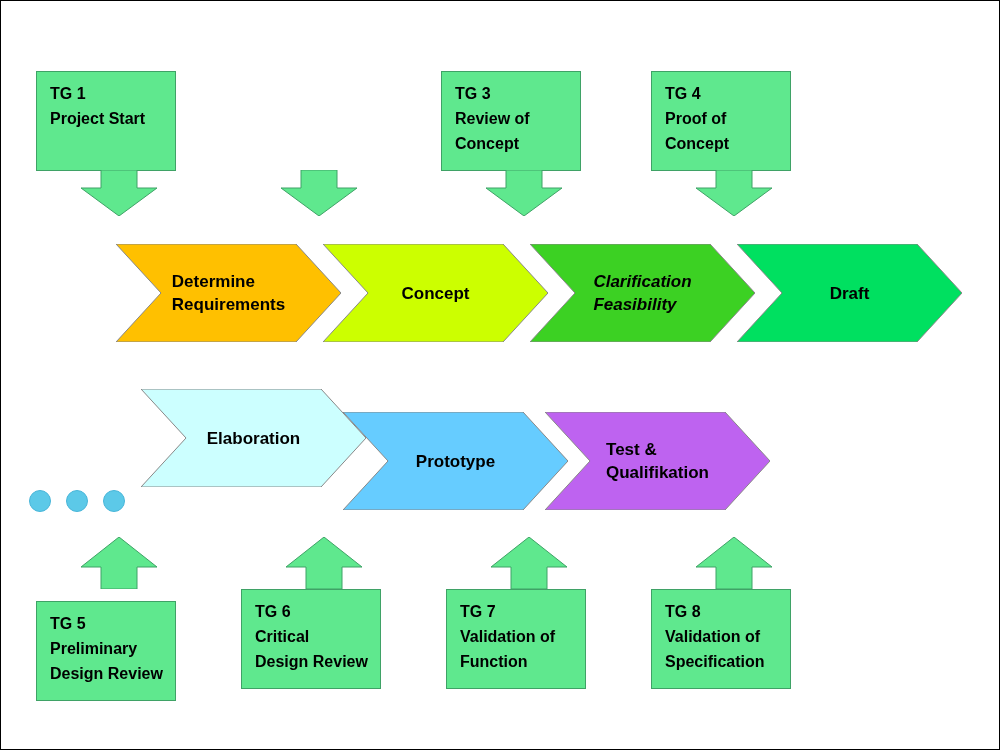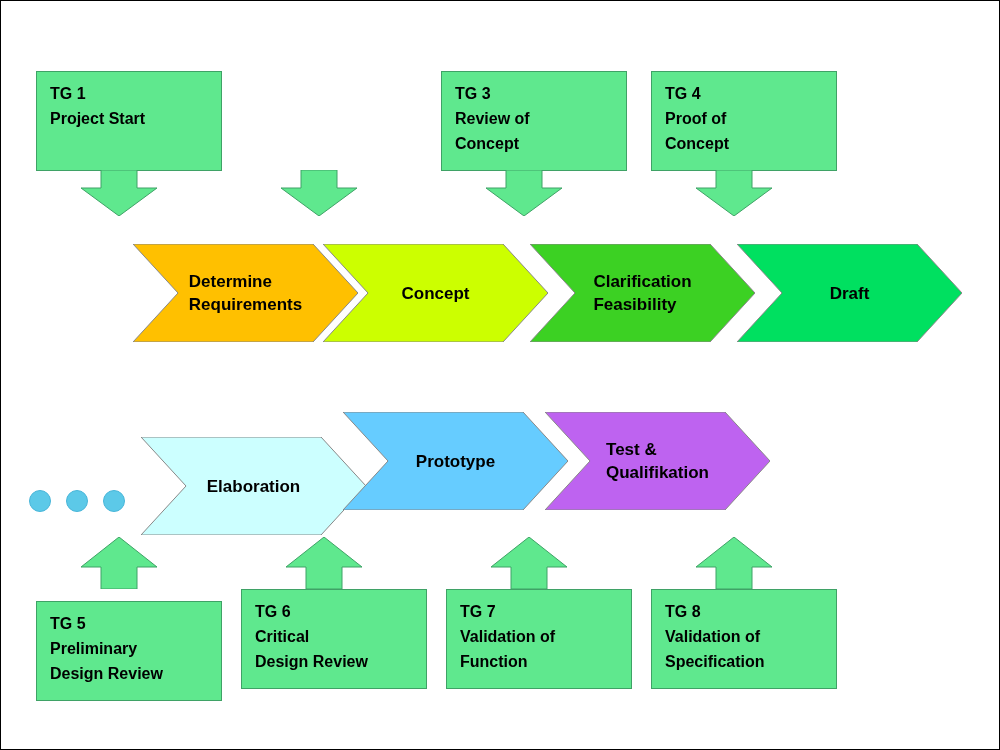--- a/index.html
+++ b/index.html
@@ -12,21 +12,21 @@
   .page {
     position:relative;
     width:1000px; height:750px;
     background:#ffffff;
     border:1px solid #000000;
     overflow:hidden;
   }
   
   .gate-box {
     position:absolute;
-    width:186px; height:100px;
+    width:140px; height:100px;
     background:var(--box_green);
     border:1px solid var(--box_border);
     padding:9px 6px 0 13px;
     font-size:16px;
     font-weight:700;
     line-height:25px;
   }
   .gate-box .lbl { white-space:pre-line; display:block; }
   
   .gate-arrow { position:absolute; }
@@ -85,38 +85,38 @@
     <svg viewBox="0 0 76 46" preserveAspectRatio="none">
       <polygon points="20,0 56,0 56,18 76,18 38,46 0,18 20,18"></polygon>
     </svg>
   </div>
   <div class="gate-arrow" style="left:695px; top:169px; width:76px; height:46px;">
     <svg viewBox="0 0 76 46" preserveAspectRatio="none">
       <polygon points="20,0 56,0 56,18 76,18 38,46 0,18 20,18"></polygon>
     </svg>
   </div>
 
-  <div class="chevron" style="left:132px; top:243px;">
+  <div class="chevron" style="left:115px; top:243px;">
     <svg viewBox="0 0 225 98" preserveAspectRatio="none">
       <polygon points="0,0 180,0 225,49 180,98 0,98 45,49" fill="#FFC000"></polygon>
     </svg>
     <div class="label">
       <span class="lbl">Determine
 Requirements</span>
     </div>
   </div>
   <div class="chevron" style="left:322px; top:243px;">
     <svg viewBox="0 0 225 98" preserveAspectRatio="none">
       <polygon points="0,0 180,0 225,49 180,98 0,98 45,49" fill="#CCFF00"></polygon>
     </svg>
     <div class="label">
       <span class="lbl">Concept</span>
     </div>
   </div>
-  <div class="chevron" style="left:529px; top:243px;">
+  <div class="chevron" style="left:529px; top:243px;font-style:italic;">
     <svg viewBox="0 0 225 98" preserveAspectRatio="none">
       <polygon points="0,0 180,0 225,49 180,98 0,98 45,49" fill="#3CD123"></polygon>
     </svg>
     <div class="label">
       <span class="lbl">Clarification
 Feasibility</span>
     </div>
   </div>
   <div class="chevron" style="left:736px; top:243px;">
     <svg viewBox="0 0 225 98" preserveAspectRatio="none">
@@ -124,21 +124,21 @@
     </svg>
     <div class="label">
       <span class="lbl">Draft</span>
     </div>
   </div>
 
   <div class="dot" style="left:28px; top:489px;"></div>
   <div class="dot" style="left:65px; top:489px;"></div>
   <div class="dot" style="left:102px; top:489px;"></div>
 
-  <div class="chevron" style="left:140px; top:436px;">
+  <div class="chevron" style="left:140px; top:388px;">
     <svg viewBox="0 0 225 98" preserveAspectRatio="none">
       <polygon points="0,0 180,0 225,49 180,98 0,98 45,49" fill="#CCFFFF"></polygon>
     </svg>
     <div class="label">
       <span class="lbl">Elaboration</span>
     </div>
   </div>
   <div class="chevron" style="left:544px; top:411px;">
     <svg viewBox="0 0 225 98" preserveAspectRatio="none">
       <polygon points="0,0 180,0 225,49 180,98 0,98 45,49" fill="#BE63F0"></polygon>

